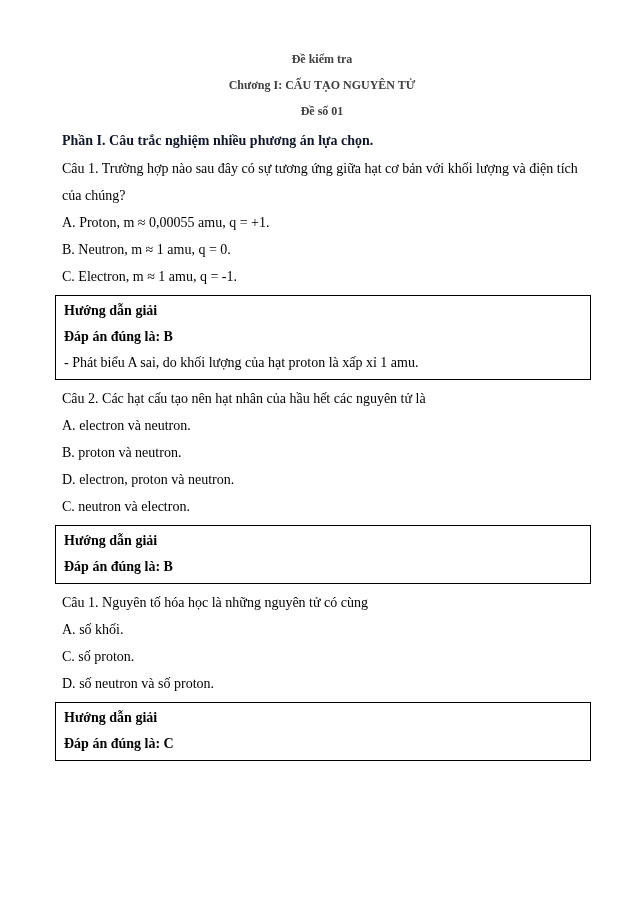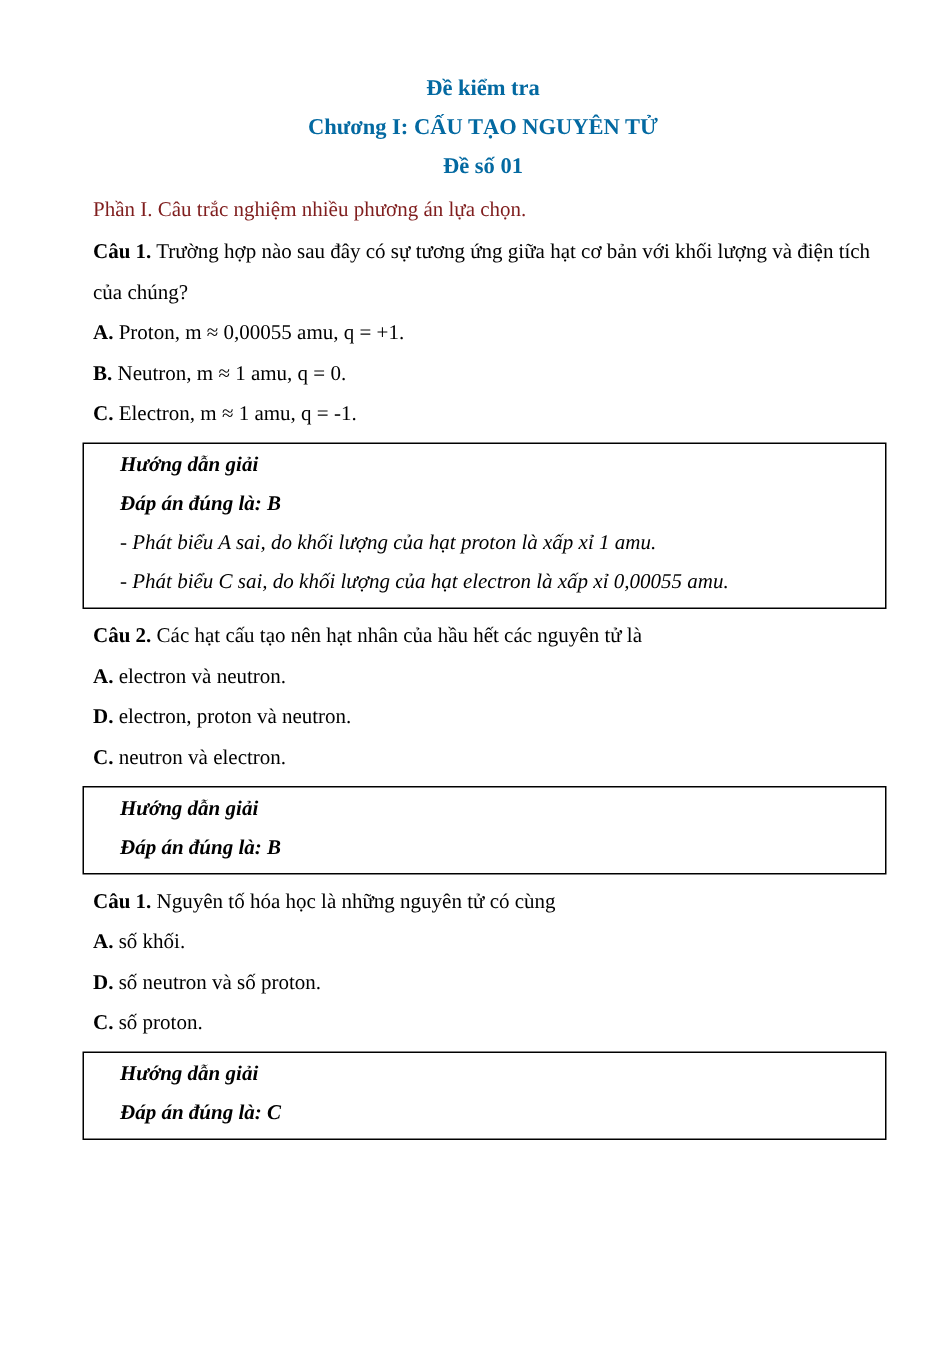--- a/index.html
+++ b/index.html
@@ -9,38 +9,37 @@
     height: 898px;
     font-family: "Liberation Serif", serif;
     font-size: 14px;
     color: #000000;
     overflow: hidden;
   }
   .page { padding: 46px 52px 0 62px; }
   .title-line {
     text-align: center;
     font-weight: bold;
-    color: #0369a1;
-    font-size: 15px;
+    color: #404040;
+    font-size: 12px;
     line-height: 26px;
   }
   .section-heading {
-    color: #7f1d1d;
-    font-weight: normal;
+    color: #0f172a;
+    font-weight: bold;
     line-height: 29px;
     margin-top: 2px;
   }
   .para { line-height: 27px; }
-  .q-label, .opt-label { font-weight: bold; }
+  .q-label, .opt-label { font-weight: normal; }
   .solution-box {
     border: 1px solid #000000;
     margin: 5px 4px 5px -7px;
     width: calc(100% + 16px);
-    padding: 2px 8px 3px 24px;
-    font-style: italic;
+    padding: 2px 8px 3px 8px;
   }
   .solution-box .para { line-height: 26px; }
   .bold { font-weight: bold; }
 </style>
 </head>
 <body>
 
 <div class="page">
 
   <div class="title-line">Đề kiểm tra</div>
@@ -51,36 +50,36 @@
 
   <p class="para"><span class="q-label">Câu 1.</span> <span>Trường hợp nào sau đây có sự tương ứng giữa hạt cơ bản với khối lượng và điện tích của chúng?</span></p>
   <p class="para"><span class="opt-label">A.</span> <span>Proton, m ≈ 0,00055 amu, q = +1.</span></p>
   <p class="para"><span class="opt-label">B.</span> <span>Neutron, m ≈ 1 amu, q = 0.</span></p>
   <p class="para"><span class="opt-label">C.</span> <span>Electron, m ≈ 1 amu, q = -1.</span></p>
 
   <div class="solution-box">
     <p class="para bold">Hướng dẫn giải</p>
     <p class="para bold">Đáp án đúng là: B</p>
     <p class="para">- Phát biểu A sai, do khối lượng của hạt proton là xấp xỉ 1 amu.</p>
-    <p class="para">- Phát biểu C sai, do khối lượng của hạt electron là xấp xỉ 0,00055 amu.</p>
   </div>
 
   <p class="para"><span class="q-label">Câu 2.</span> <span>Các hạt cấu tạo nên hạt nhân của hầu hết các nguyên tử là</span></p>
   <p class="para"><span class="opt-label">A.</span> <span>electron và neutron.</span></p>
+  <p class="para"><span class="opt-label">B.</span> <span>proton và neutron.</span></p>
   <p class="para"><span class="opt-label">D.</span> <span>electron, proton và neutron.</span></p>
   <p class="para"><span class="opt-label">C.</span> <span>neutron và electron.</span></p>
 
   <div class="solution-box">
     <p class="para bold">Hướng dẫn giải</p>
     <p class="para bold">Đáp án đúng là: B</p>
   </div>
 
   <p class="para"><span class="q-label">Câu 1.</span> <span>Nguyên tố hóa học là những nguyên tử có cùng</span></p>
   <p class="para"><span class="opt-label">A.</span> <span>số khối.</span></p>
+  <p class="para"><span class="opt-label">C.</span> <span>số proton.</span></p>
   <p class="para"><span class="opt-label">D.</span> <span>số neutron và số proton.</span></p>
-  <p class="para"><span class="opt-label">C.</span> <span>số proton.</span></p>
 
   <div class="solution-box">
     <p class="para bold">Hướng dẫn giải</p>
     <p class="para bold">Đáp án đúng là: C</p>
   </div>
 
 </div>
 
 </body></html>

